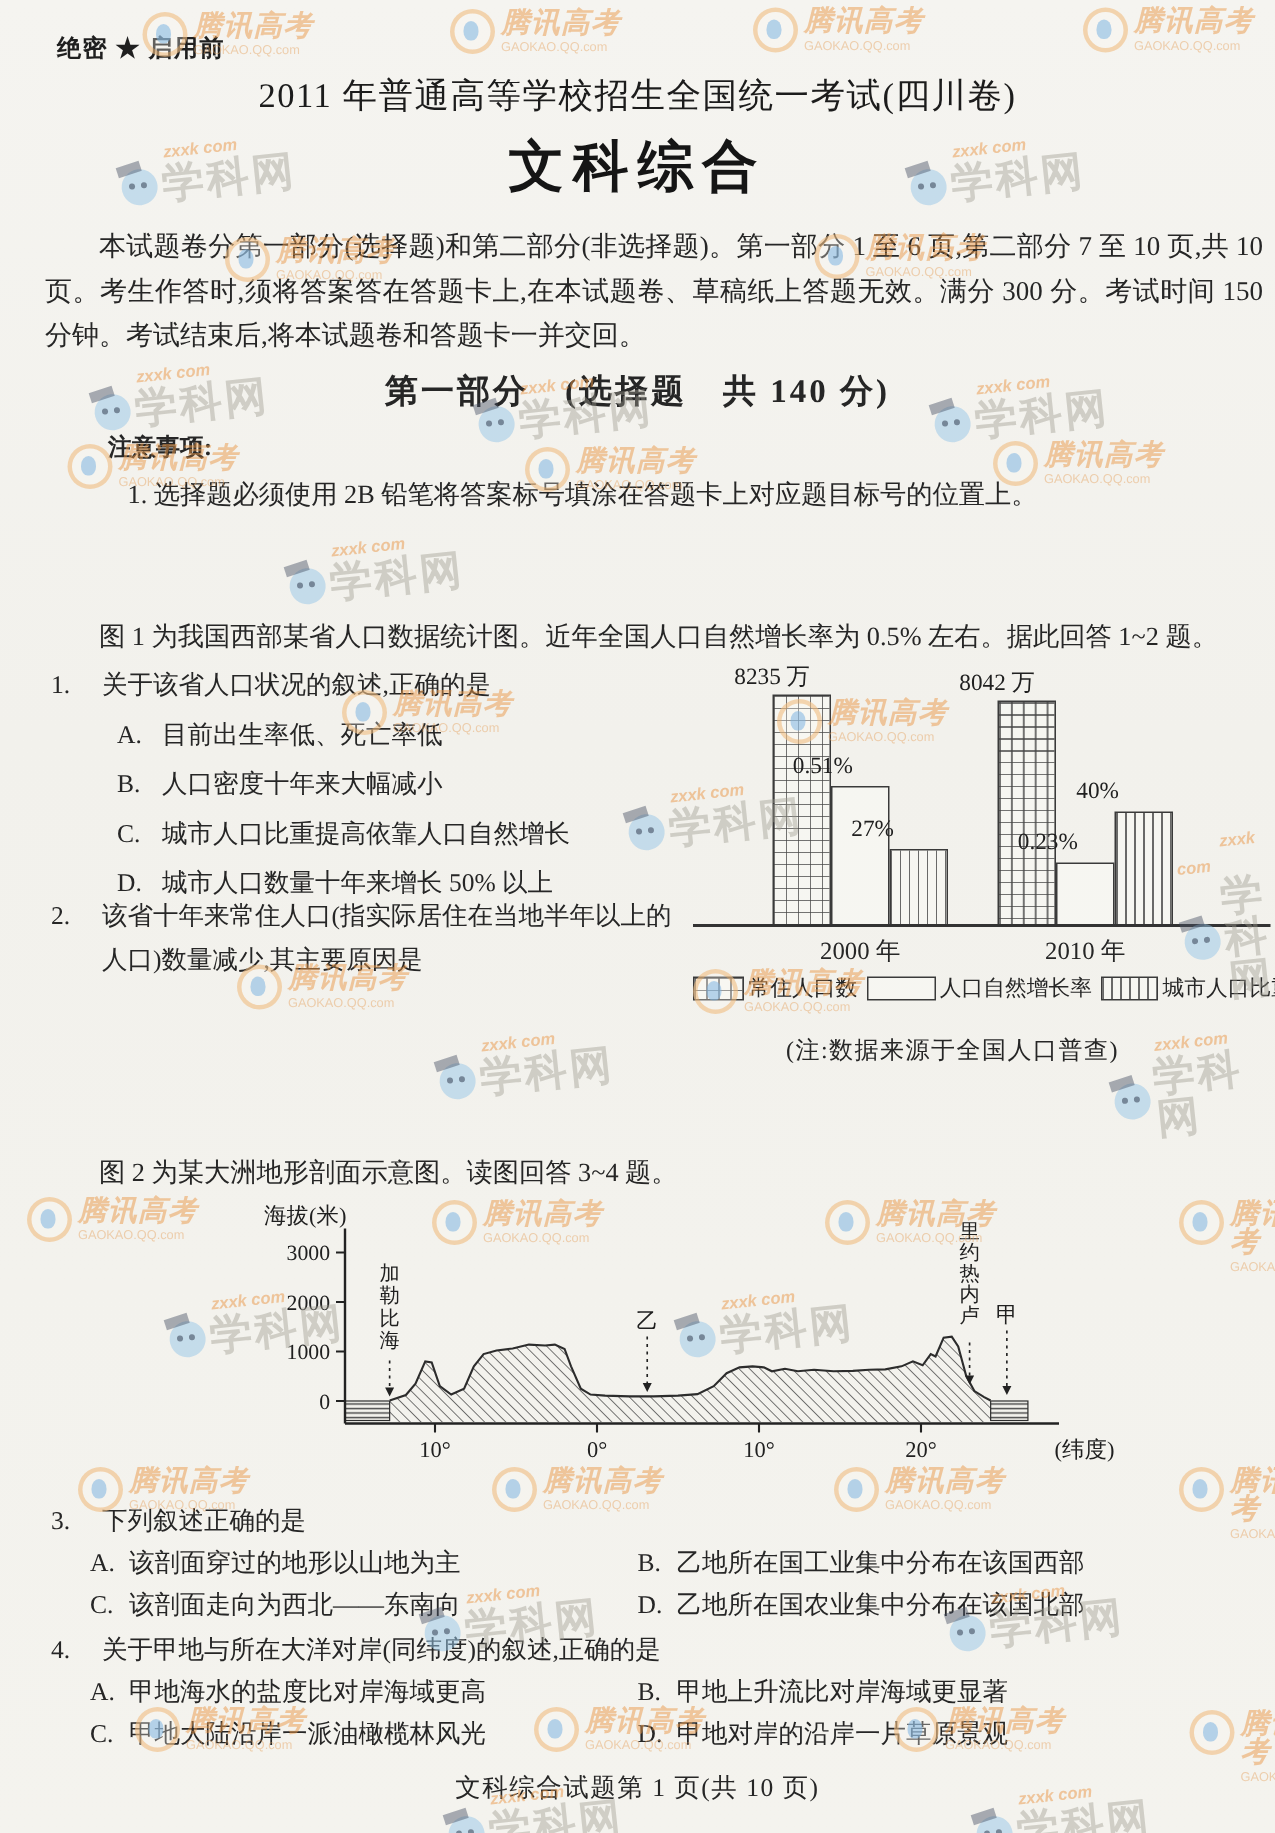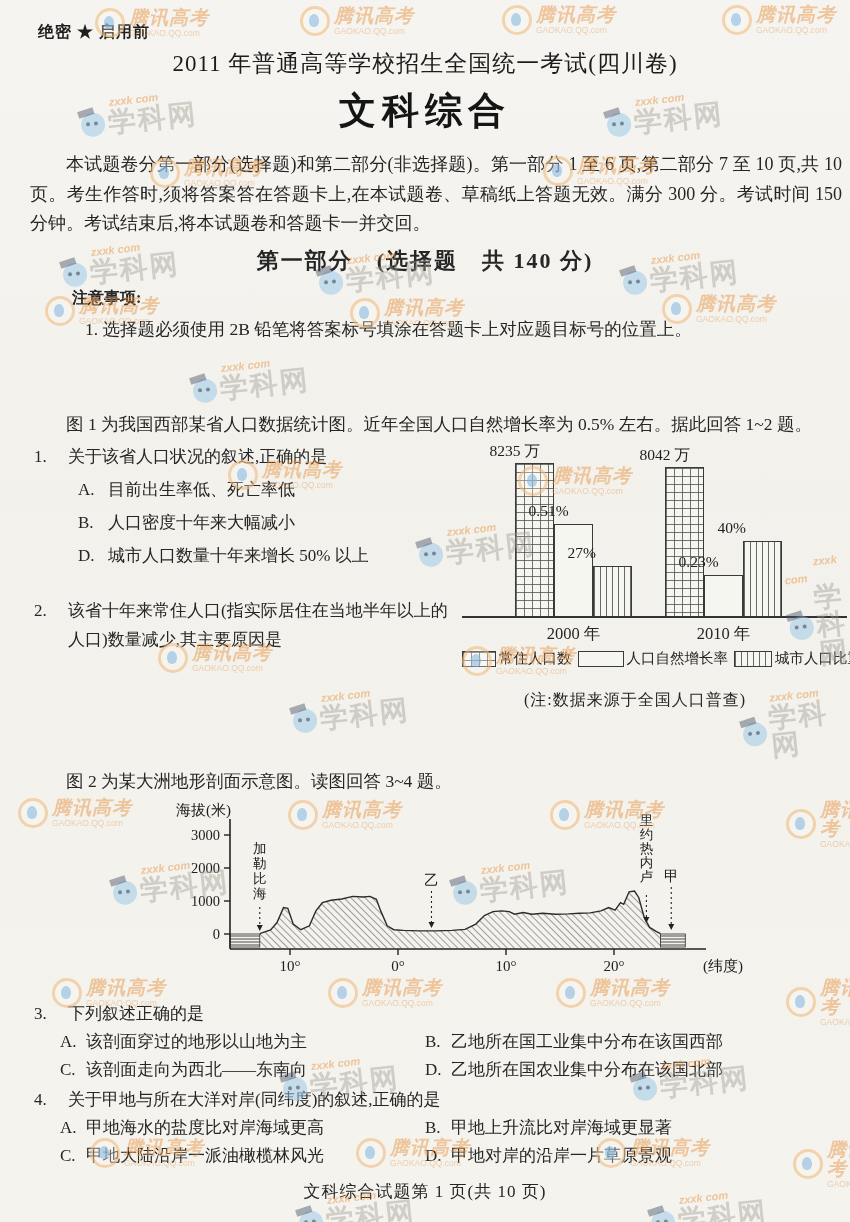--- a/index.html
+++ b/index.html
@@ -49,21 +49,21 @@
   .fig1-note{left:430px;top:690px;width:410px;text-align:center;font-size:16px;letter-spacing:1px;}
   .fig1-caption{left:430px;top:724px;width:410px;text-align:center;font-size:16.5px;}
   .fig2-caption{left:0;right:0;top:982px;text-align:center;font-size:16.5px;}
 
   
   .fig2{left:108px;top:797px;}
   .fig2 text{font-family:"Liberation Serif","DejaVu Serif",serif;fill:#202020;}
 
   
   .wm{position:absolute;pointer-events:none;z-index:5;}
-  .tx-wm{display:flex;align-items:center;}
+  .tx-wm{display:flex;}
   .tx-ring-icon{width:24px;height:24px;border-radius:50%;border:3px solid rgba(238,168,92,.45);
       background:rgba(252,248,242,.3);position:relative;margin-right:4px;flex:0 0 auto;}
   .tx-ring-icon:before{content:"";position:absolute;left:6px;top:5px;width:10px;height:13px;
       border-radius:50% 50% 45% 45%;background:rgba(125,180,225,.55);}
   .tx-col{display:flex;flex-direction:column;line-height:1;}
   .tx-title{font-size:19px;font-weight:bold;font-style:italic;color:rgba(233,152,72,.50);
       font-family:"Liberation Sans",sans-serif;letter-spacing:1px;}
   .tx-sub{font-size:8.5px;color:rgba(230,165,100,.48);font-family:"Liberation Sans",sans-serif;margin-top:2px;}
   .xkw-wm{line-height:1;transform:rotate(-6deg);}
   .xkw-sub{font-size:11px;font-style:italic;font-weight:bold;color:rgba(233,150,70,.5);
@@ -94,20 +94,21 @@
   <div class="abs z2 passage2">图 2 为某大洲地形剖面示意图。读图回答 3~4 题。</div>
 
   <div class="q z2" id="q0" style="left:30px;top:440px;width:432px;">
       <div class="q-stem" style="line-height: 33px;">
         <span class="q-num">1.</span>
         <span class="q-text">关于该省人口状况的叙述,正确的是</span>
       </div>
       <div class="q-opts">
         <div class="opt-row" style="height: 33px; line-height: 33px;"><span class="opt"><span class="opt-label">A.</span><span>目前出生率低、死亡率低</span></span></div>
         <div class="opt-row" style="height: 33px; line-height: 33px;"><span class="opt"><span class="opt-label">B.</span><span>人口密度十年来大幅减小</span></span></div>
+        <div class="opt-row" style="height: 33px; line-height: 33px;"><span class="opt"><span class="opt-label">C.</span><span>城市人口比重提高依靠人口自然增长</span></span></div>
         <div class="opt-row" style="height: 33px; line-height: 33px;"><span class="opt"><span class="opt-label">D.</span><span>城市人口数量十年来增长 50% 以上</span></span></div>
       </div>
     </div>
   <div class="q z2" id="q1" style="left:30px;top:596px;width:432px;">
       <div class="q-stem" style="line-height: 29px;">
         <span class="q-num">2.</span>
         <span class="q-text">该省十年来常住人口(指实际居住在当地半年以上的人口)数量减少,其主要原因是</span>
       </div>
     </div>
   <div class="q z2" id="q2" style="left:30px;top:1000px;width:806px;">

